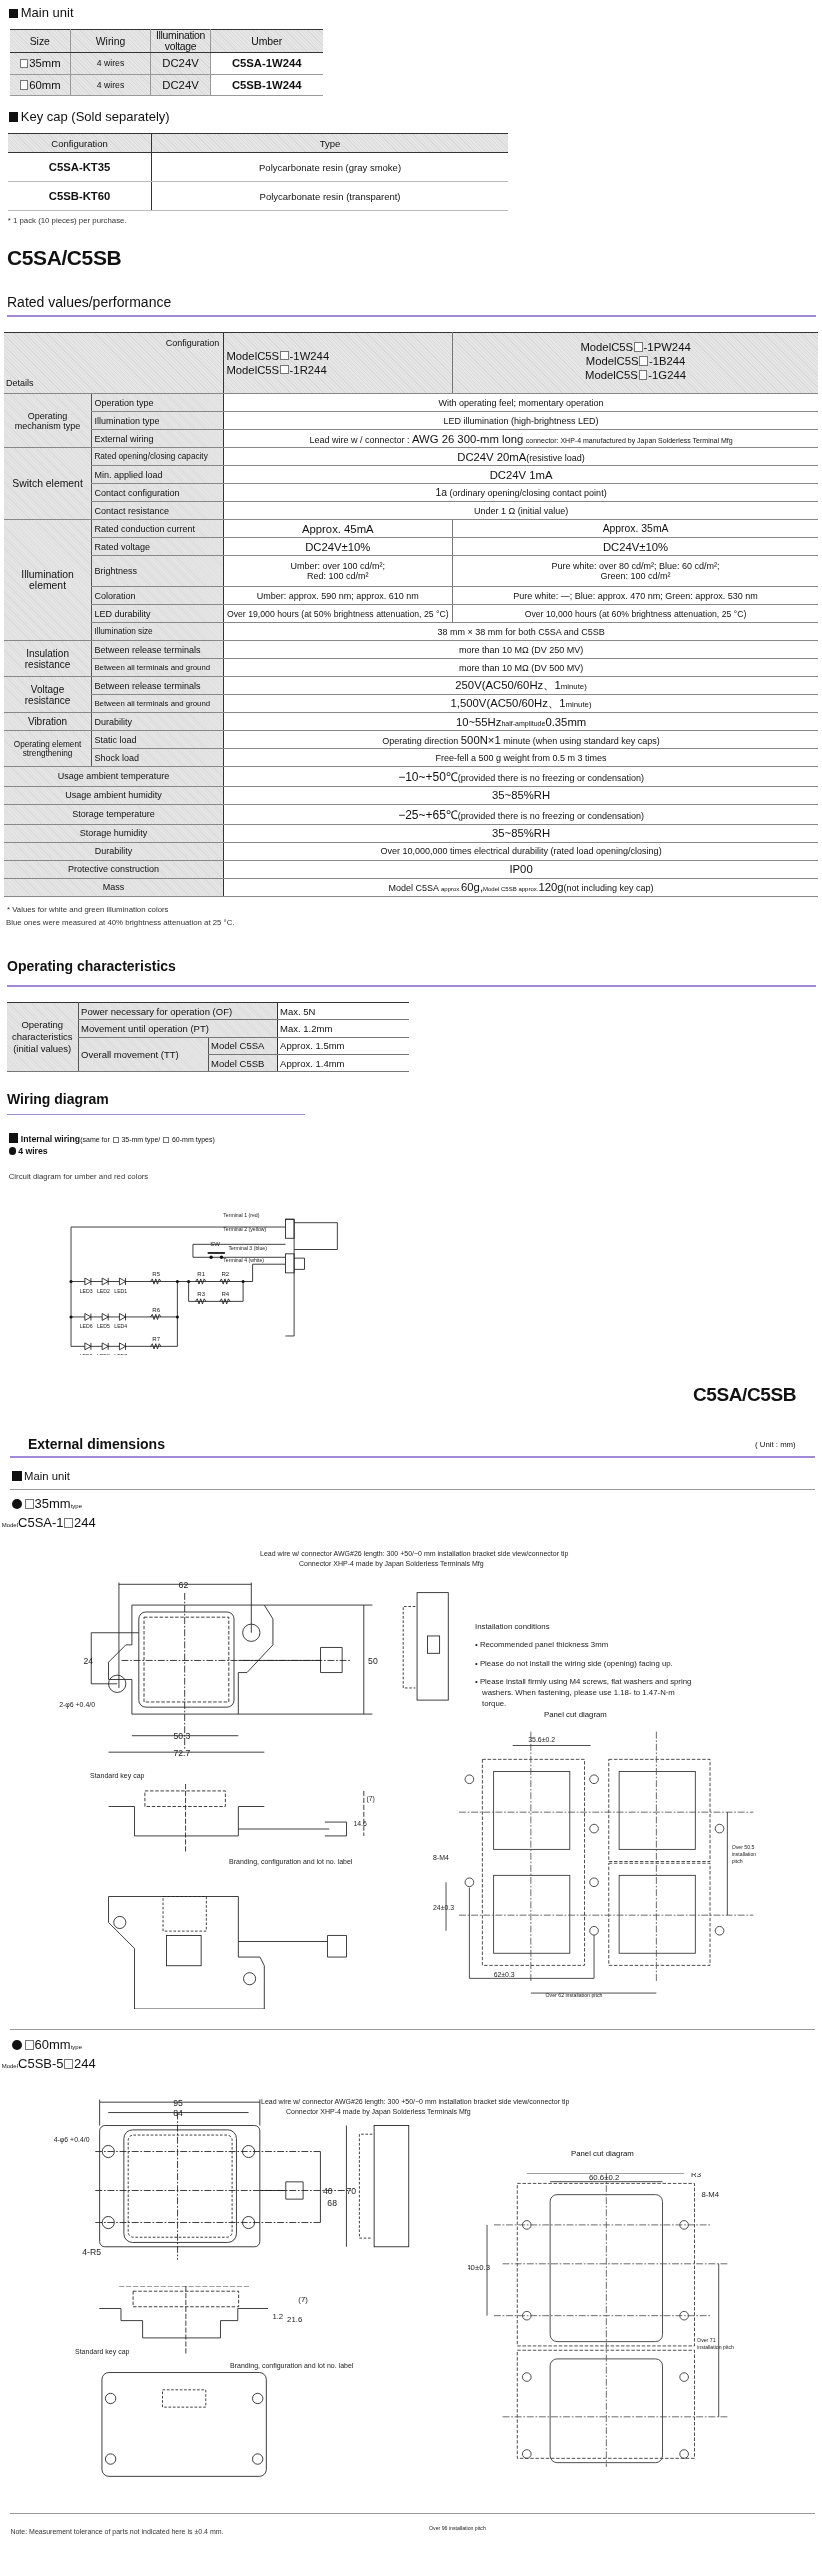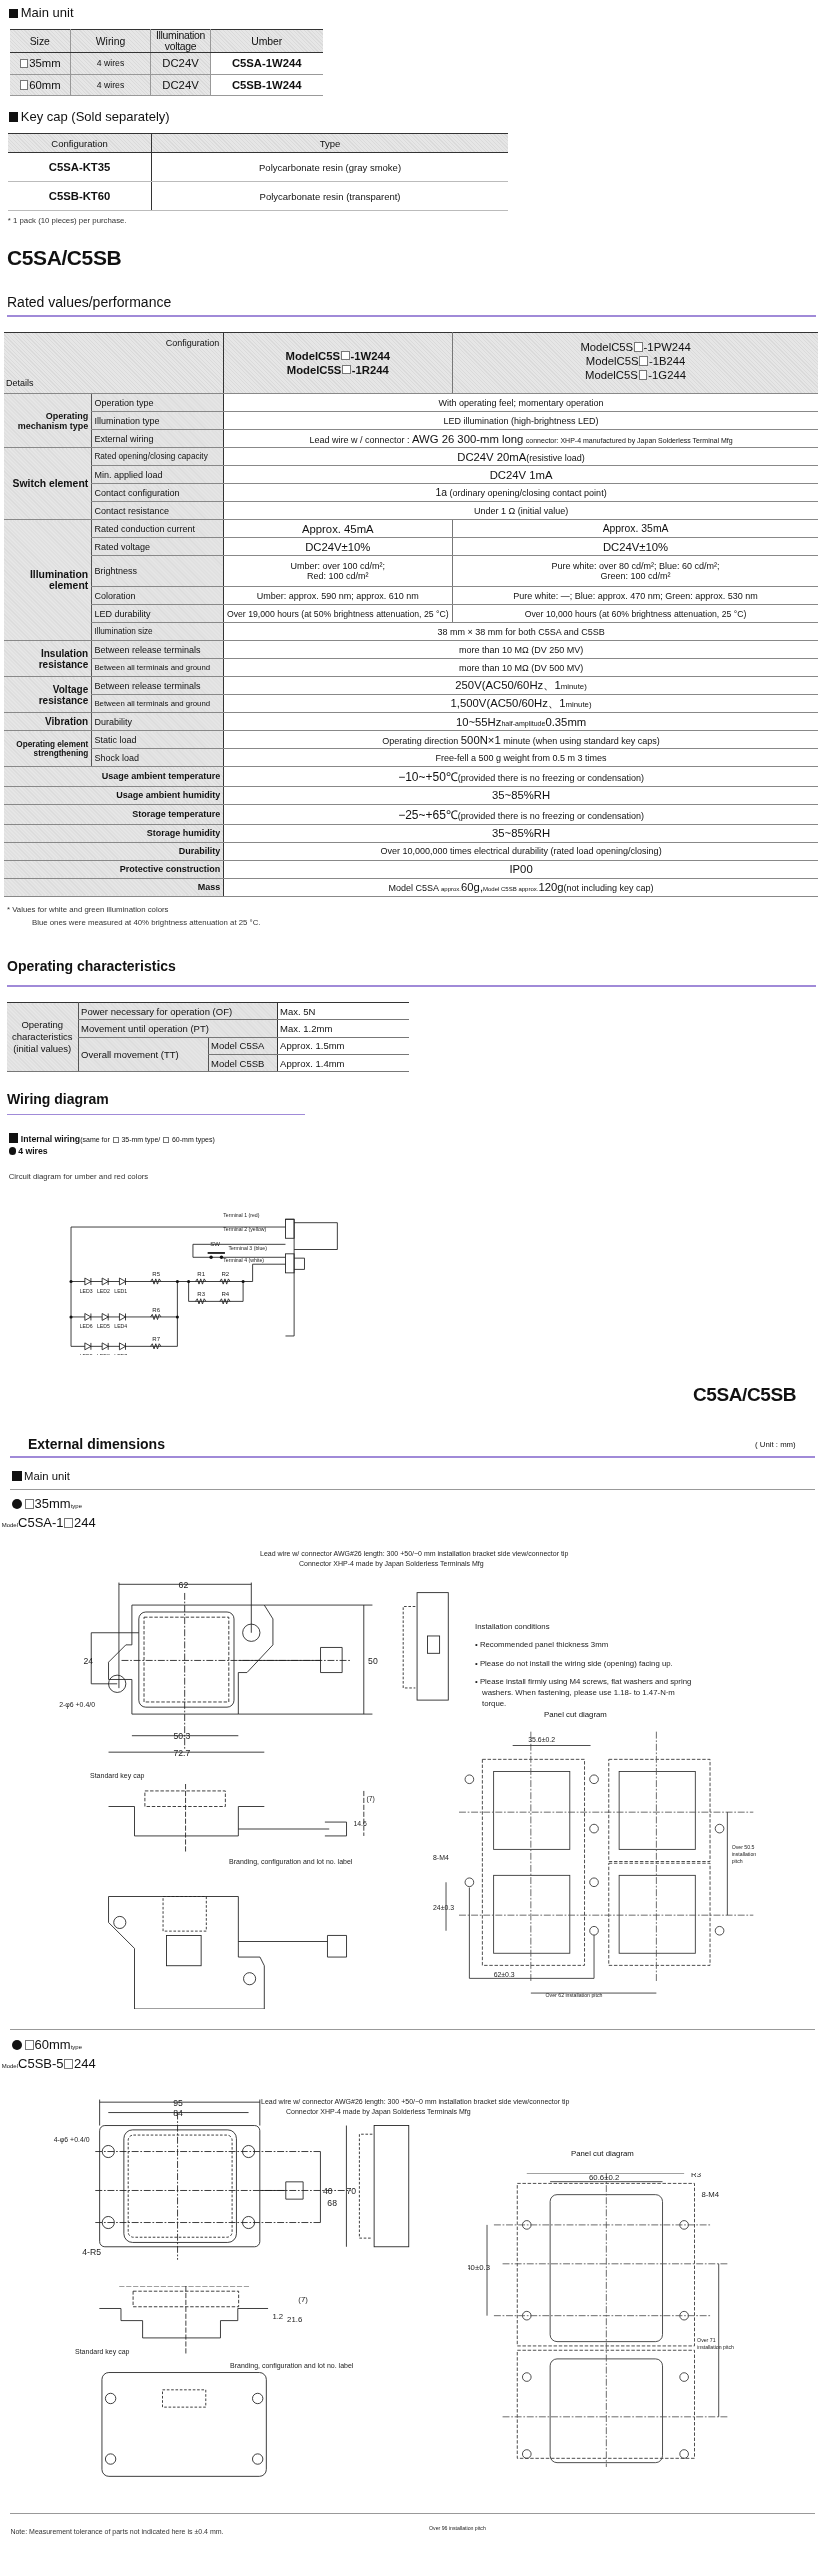--- a/index.html
+++ b/index.html
@@ -27,21 +27,21 @@
 
   
   #t-key { width: 500px; border-top: 1.7px solid #333; border-bottom: 1.7px solid #333; }
   #t-key td { height: 29px; text-align: center; border-bottom: 0.9px solid #bbb; font-size: 9.5px; }
   #t-key tr.hdr td { height: 19px; border-bottom: 1.7px solid #333; }
   #t-key td.c1 { width: 144px; border-right: 0.9px solid #333; font-weight: bold; font-size: 11.3px; }
 
   
   #t-rated { width: 814px; border-top: 1.7px solid #333; border-bottom: 1.7px solid #333; }
   #t-rated td { border-bottom: 0.9px solid #888; font-size: 9px; padding: 0.9px 2.6px; height: 18px; }
-  #t-rated td.g { text-align: right; font-weight: bold; }
+  #t-rated td.g { text-align: center; }
   #t-rated td.s { border-left: 0.9px solid #555; border-right: 0.9px solid #333; text-align: left; white-space: nowrap; }
   #t-rated td.v { text-align: center; background: #fff; }
   #t-rated td.v2 { border-left: 0.9px solid #777; }
   #t-rated td.big { font-size: 11.3px; }
   #t-rated td.cfg { height: 61px; vertical-align: top; font-size: 11.3px; }
   #t-rated td.full { border-right: 0.9px solid #333; }
 
   
   #t-op { width: 459px; border-top: 1.7px solid #333; border-bottom: 1.7px solid #333; }
   #t-op td { height: 17.3px; font-size: 9.5px; border-bottom: 0.9px solid #777; padding: 0 2.6px; }
@@ -110,21 +110,21 @@
       <col style="width:132px">
       <col style="width:229px">
       <col>
     </colgroup>
   <tbody>
       <tr class="hatch">
     <td colspan="2" class="cfg" style="border-right:0.9px solid #333;position:relative;">
       <div style="position:absolute;right:3.5px;top:5.2px;font-size:9px;">Configuration</div>
       <div style="position:absolute;left:1.7px;bottom:5.2px;font-size:9px;">Details</div>
     </td>
-    <td class="cfg" style="text-align:center;padding-top:15.6px;line-height:14px;font-weight:bold;">
+    <td class="cfg" style="text-align:left;padding-top:15.6px;line-height:14px;">
       <div><span>ModelC5S</span><span class="box"></span><span>-1W244</span></div>
       <div><span>ModelC5S</span><span class="box"></span><span>-1R244</span></div>
     </td>
     <td class="cfg v2" style="text-align:center;padding-top:7px;line-height:14px;">
       <div><span>ModelC5S</span><span class="box"></span><span>-1PW244</span></div>
       <div><span>ModelC5S</span><span class="box"></span><span>-1B244</span></div>
       <div><span>ModelC5S</span><span class="box"></span><span>-1G244</span></div>
     </td>
   </tr>
 
@@ -257,21 +257,21 @@
     <td colspan="2" class="g hatch full">Protective construction</td>
     <td colspan="2" class="v big">IP00</td>
   </tr>
   <tr>
     <td colspan="2" class="g hatch full">Mass</td>
     <td colspan="2" class="v"><span>Model C5SA </span><span style="font-size:6px">approx.</span><span style="font-size:11.3px">60g,</span><span style="font-size:6px">Model C5SB </span><span style="font-size:6px">approx.</span><span style="font-size:11.3px">120g</span><span>(not including key cap)</span></td>
   </tr>
 </tbody>
   </table>
 <div class="abs note" style="left:7px;top:905px;">* Values for white and green illumination colors</div>
-<div class="abs note" style="left:32px;top:918px;">Blue ones were measured at 40% brightness attenuation at 25 °C.</div>
+<div class="abs note" style="left:6px;top:918px;">Blue ones were measured at 40% brightness attenuation at 25 °C.</div>
 
 <div class="abs h2" style="left:7px;top:958px;">Operating characteristics</div>
 <div class="abs purple-rule" style="left:7px;top:985px;width:809px;"></div>
 <table id="t-op" class="abs" style="left:7px;top:1002px;width:402px;">
   <colgroup>
       <col style="width:71px">
       <col style="width:130px">
       <col style="width:69px">
       <col>
     </colgroup>

